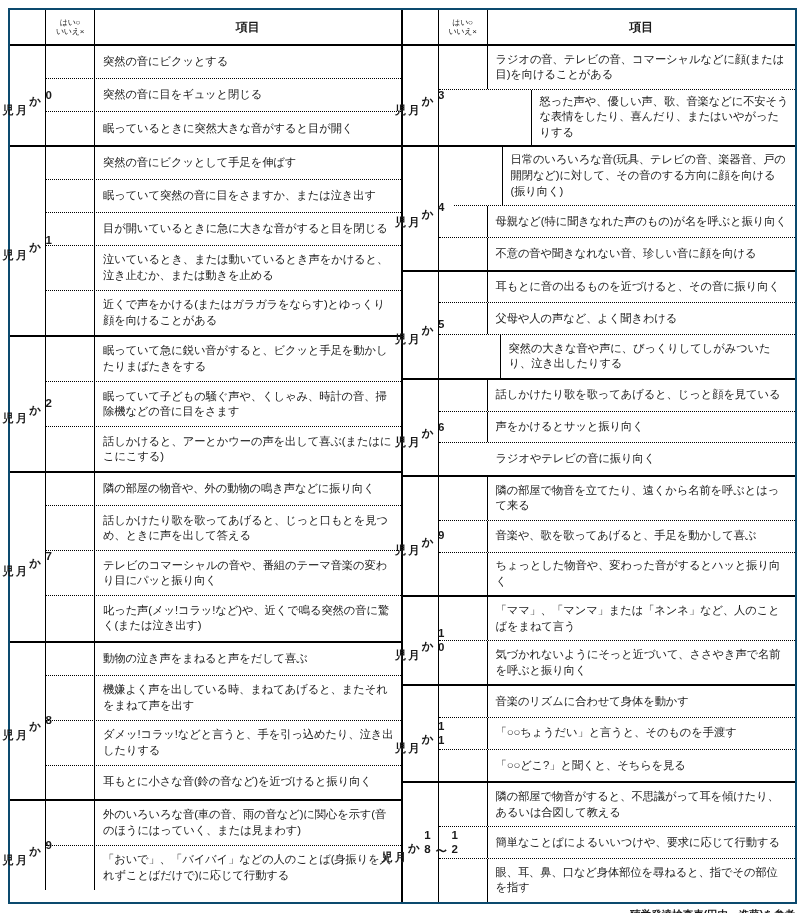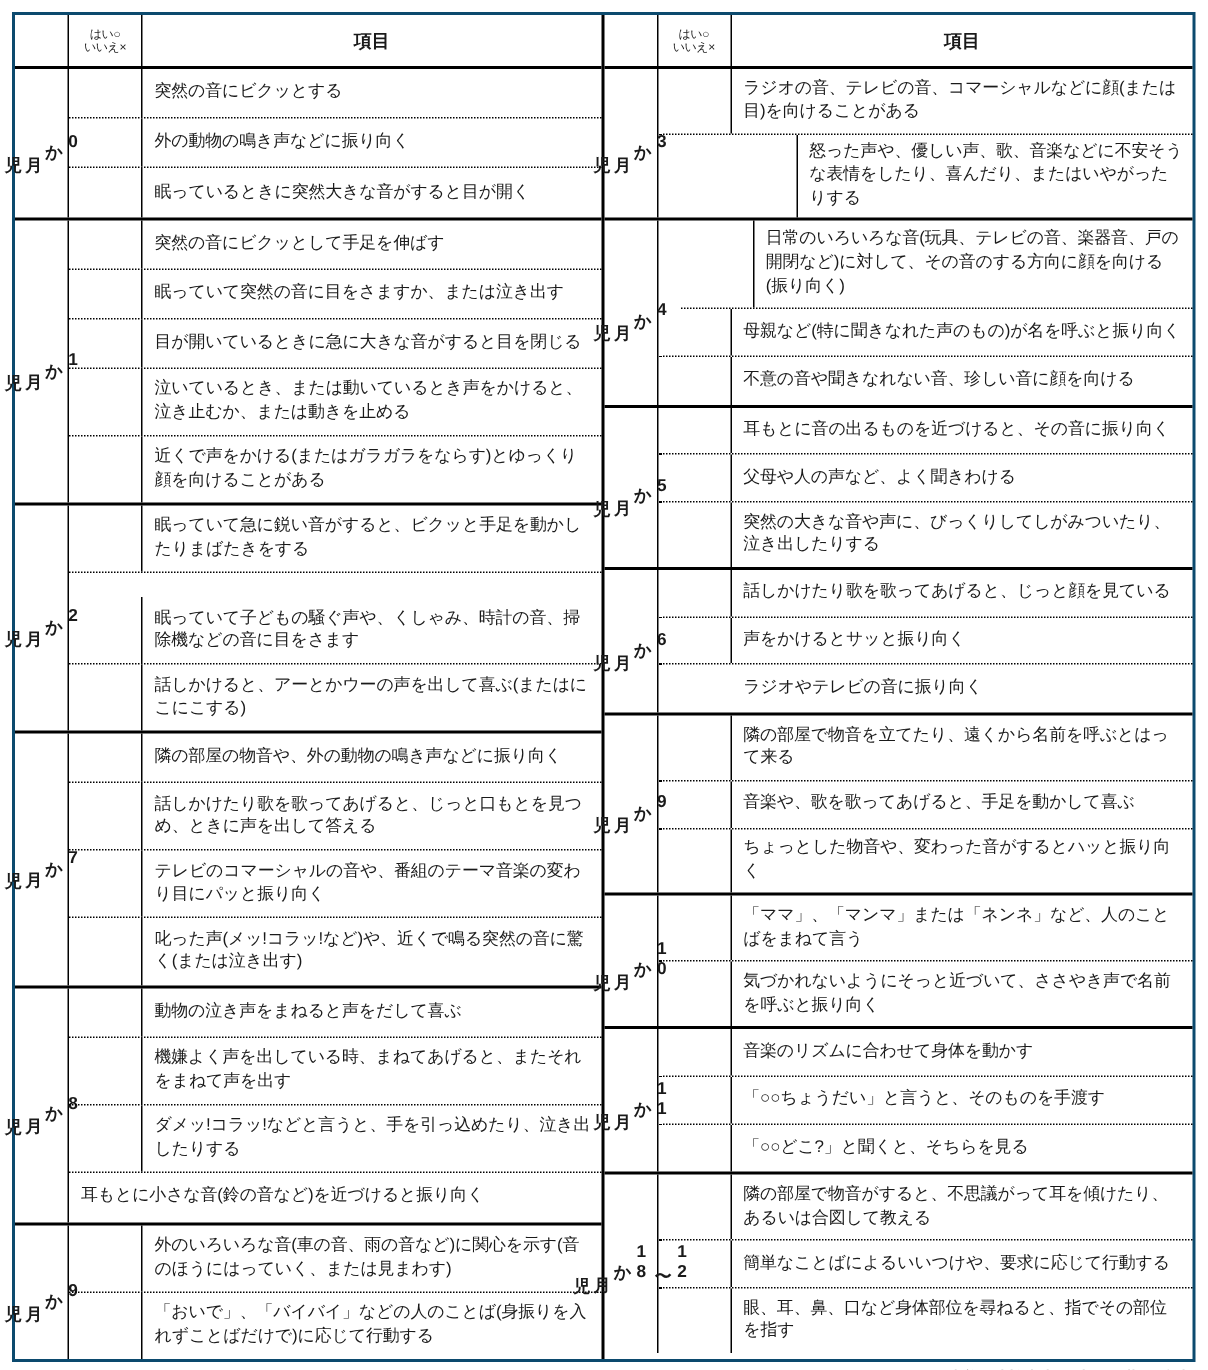--- a/index.html
+++ b/index.html
@@ -179,21 +179,21 @@
 月
 児</span>
             </div>
             <div class="rows">
               <div class="row" style="min-height: 32.9583px;">
                 <div class="yn-cell"></div>
                 <div class="item-cell">突然の音にビクッとする</div>
               </div>
               <div class="row" style="min-height: 32.9583px;">
                 <div class="yn-cell"></div>
-                <div class="item-cell">外の動物の鳴き声などに振り向く</div>
+                <div class="item-cell">突然の音に目をギュッと閉じる</div>
               </div>
               <div class="row" style="min-height: 32.9583px;">
                 <div class="yn-cell"></div>
                 <div class="item-cell">眠っているときに突然大きな音がすると目が開く</div>
               </div>
             </div>
           </div>
           <div class="age-group">
             <div class="age-label">
               <span class="vert">1
@@ -229,21 +229,21 @@
               <span class="vert">2
 か
 月
 児</span>
             </div>
             <div class="rows">
               <div class="row" style="min-height: 45.1146px;">
                 <div class="yn-cell"></div>
                 <div class="item-cell">眠っていて急に鋭い音がすると、ビクッと手足を動かしたりまばたきをする</div>
               </div>
-              <div class="row" style="min-height: 45.1146px; margin-top: 16px;">
+              <div class="row" style="min-height: 45.1146px;">
                 <div class="yn-cell"></div>
                 <div class="item-cell">眠っていて子どもの騒ぐ声や、くしゃみ、時計の音、掃除機などの音に目をさます</div>
               </div>
               <div class="row" style="min-height: 44.1146px;">
                 <div class="yn-cell"></div>
                 <div class="item-cell">話しかけると、アーとかウーの声を出して喜ぶ(またはにこにこする)</div>
               </div>
             </div>
           </div>
           <div class="age-group">
@@ -285,21 +285,21 @@
                 <div class="item-cell">動物の泣き声をまねると声をだして喜ぶ</div>
               </div>
               <div class="row" style="min-height: 45.1146px;">
                 <div class="yn-cell"></div>
                 <div class="item-cell">機嫌よく声を出している時、まねてあげると、またそれをまねて声を出す</div>
               </div>
               <div class="row" style="min-height: 45.1146px;">
                 <div class="yn-cell"></div>
                 <div class="item-cell">ダメッ!コラッ!などと言うと、手を引っ込めたり、泣き出したりする</div>
               </div>
-              <div class="row" style="min-height: 32.9583px; flex-direction: column;">
+              <div class="row" style="min-height: 32.9583px;">
                 <div class="yn-cell"></div>
                 <div class="item-cell">耳もとに小さな音(鈴の音など)を近づけると振り向く</div>
               </div>
             </div>
           </div>
           <div class="age-group">
             <div class="age-label">
               <span class="vert">9
 か
 月
@@ -380,21 +380,21 @@
             </div>
             <div class="rows">
               <div class="row" style="min-height: 31.7209px;">
                 <div class="yn-cell"></div>
                 <div class="item-cell">耳もとに音の出るものを近づけると、その音に振り向く</div>
               </div>
               <div class="row" style="min-height: 31.7209px;">
                 <div class="yn-cell"></div>
                 <div class="item-cell">父母や人の声など、よく聞きわける</div>
               </div>
-              <div class="row" style="min-height: 42.8771px;">
+              <div class="row" style="min-height: 42.8771px; padding-left: 13px;">
                 <div class="yn-cell"></div>
                 <div class="item-cell">突然の大きな音や声に、びっくりしてしがみついたり、泣き出したりする</div>
               </div>
             </div>
           </div>
           <div class="age-group">
             <div class="age-label">
               <span class="vert">6
 か
 月

